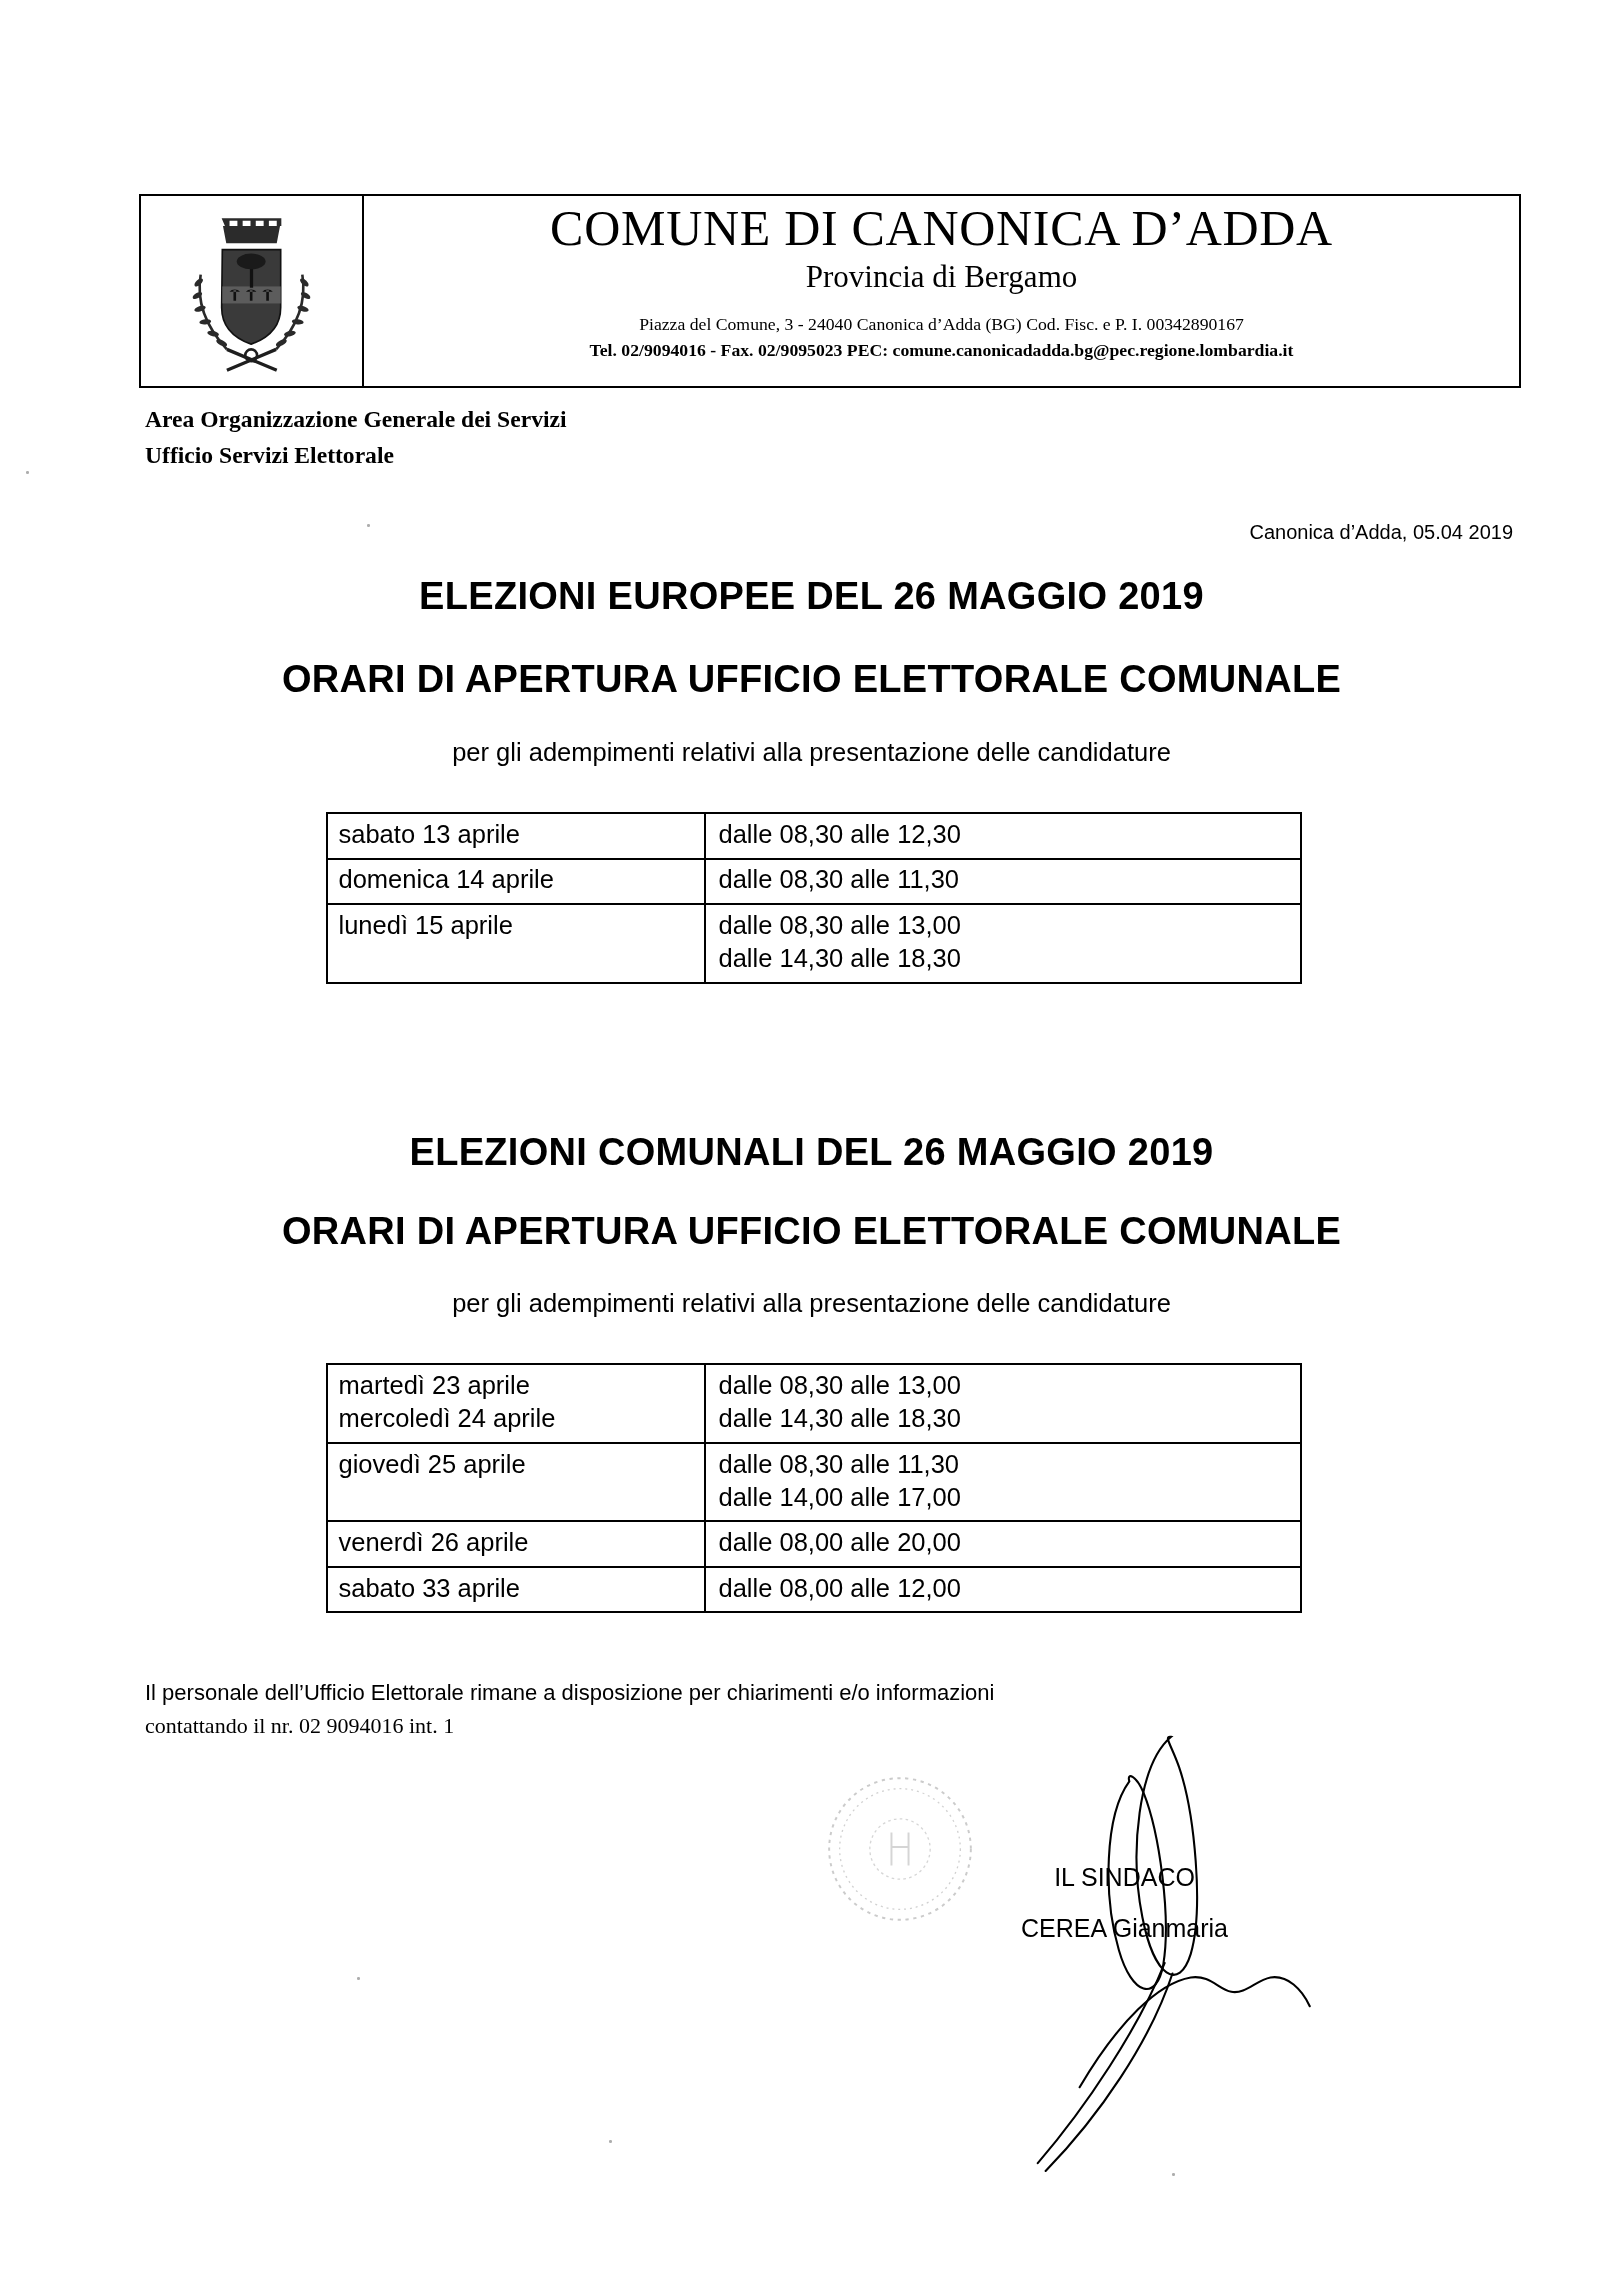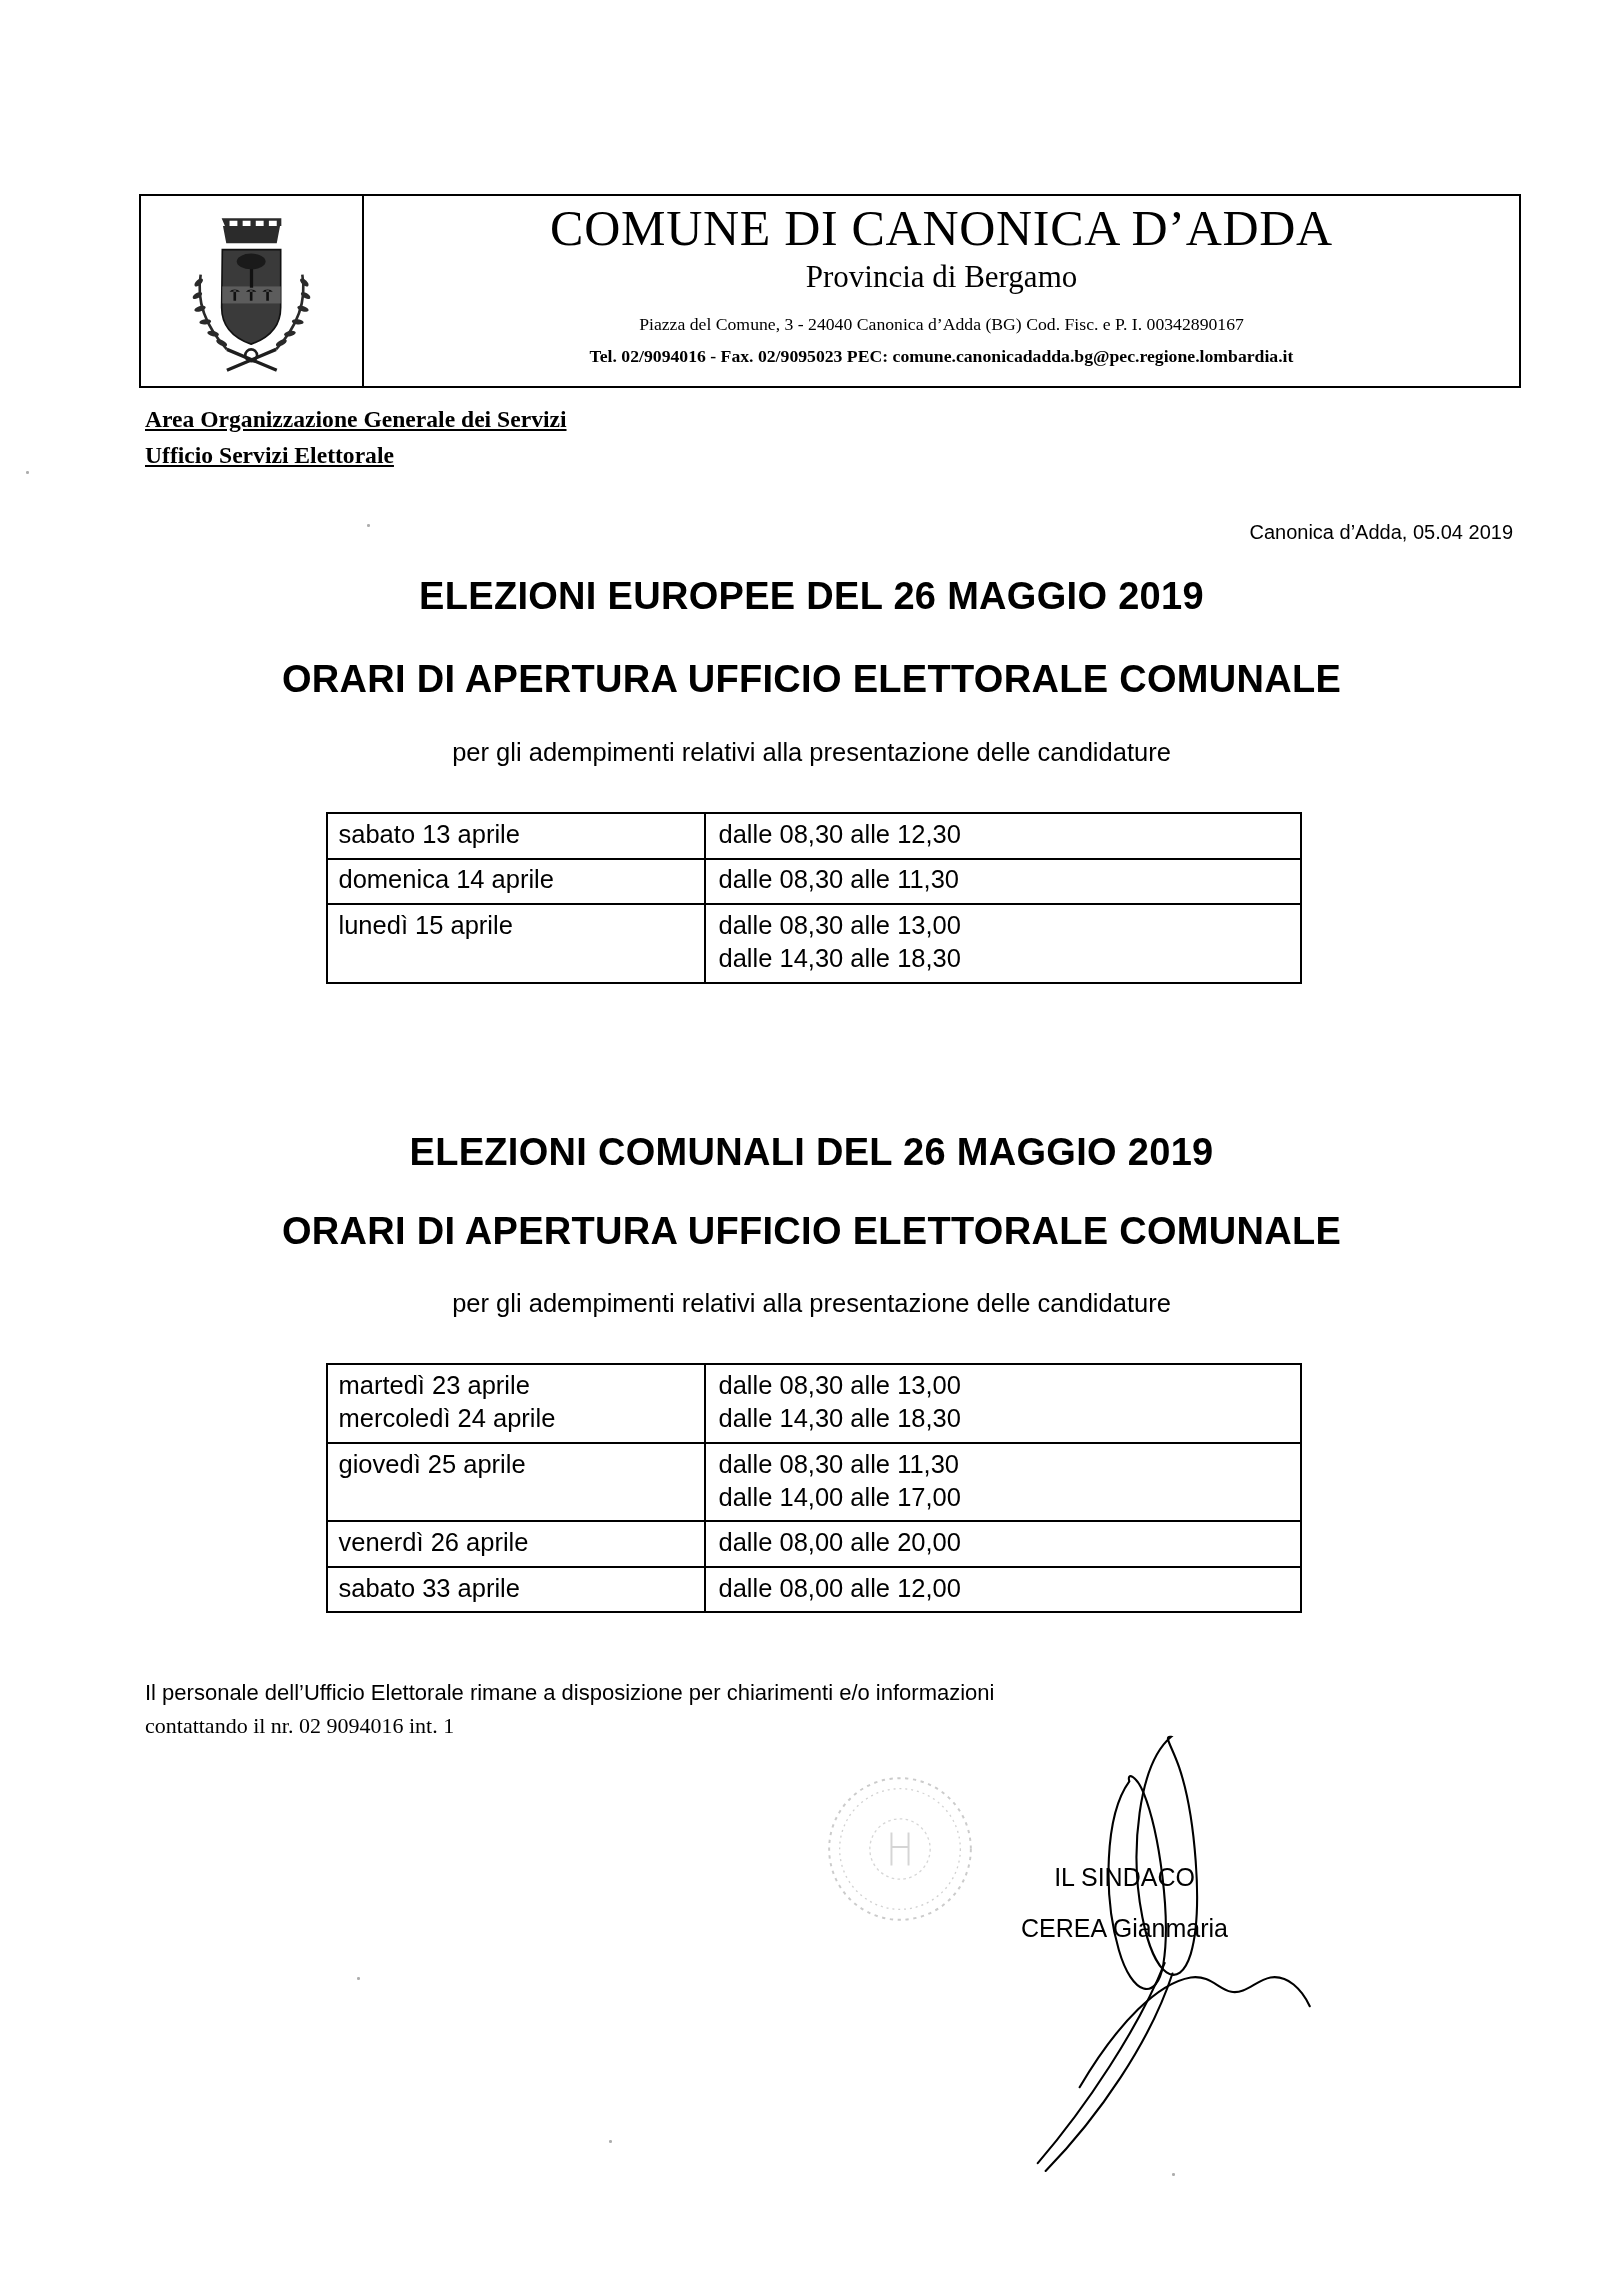--- a/index.html
+++ b/index.html
@@ -71,35 +71,35 @@
   .addr-line1 {
     font-family: "Liberation Serif", serif;
     font-size: 17.7px;
     margin-top: 20px;
     white-space: nowrap;
   }
   .addr-line2 {
     font-family: "Liberation Serif", serif;
     font-weight: bold;
     font-size: 17.7px;
-    margin-top: 11px;
+    margin-top: 5px;
     white-space: nowrap;
   }
 
   
   .office-lines {
     position: absolute;
     left: 145px;
     top: 402px;
     font-family: "Liberation Serif", serif;
     font-weight: bold;
     font-size: 23.6px;
     line-height: 1.52;
   }
-  .office-lines div { white-space: nowrap; text-decoration: underline; }
+  .office-lines div { white-space: nowrap; }
 
   
   .date-line {
     position: absolute;
     right: 110px;
     top: 521px;
     font-size: 20px;
     white-space: nowrap;
   }
 

